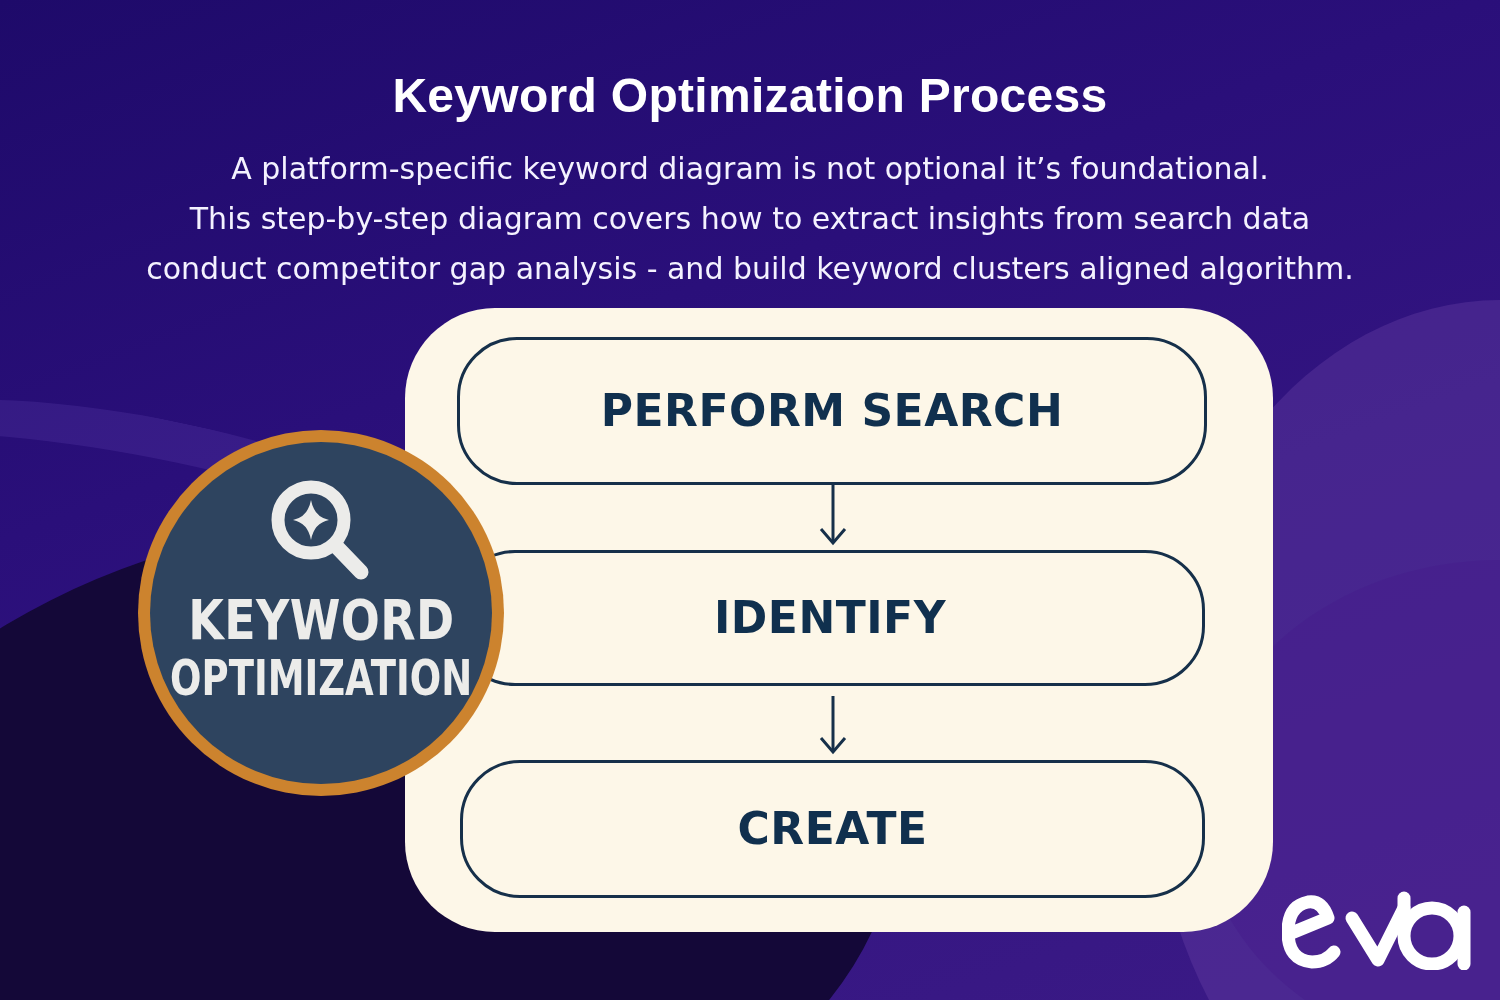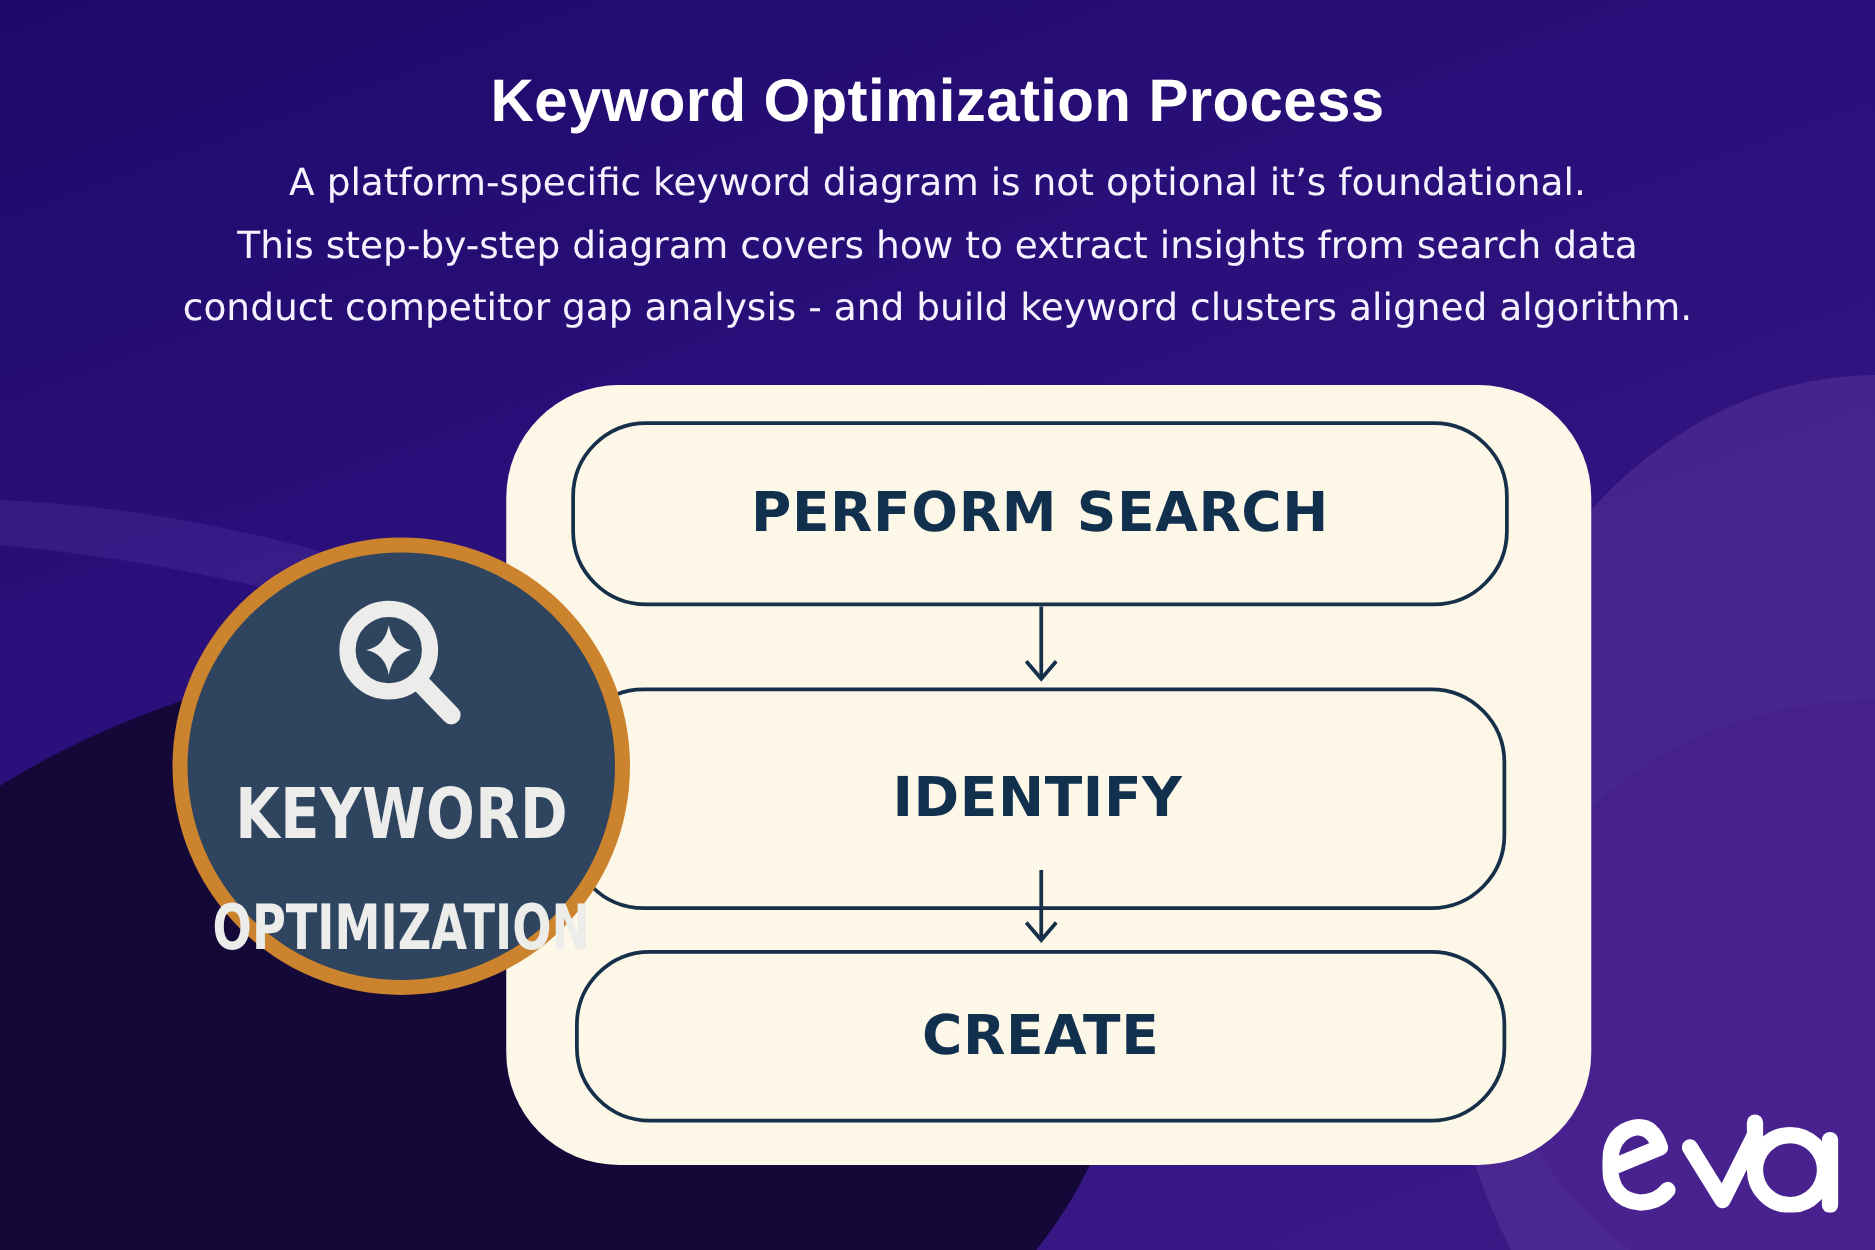--- a/index.html
+++ b/index.html
@@ -26,55 +26,55 @@
     background: rgba(110, 70, 170, 0.35);
   }
   .bg-wave4 {
     position: absolute; left: 1200px; top: 560px; width: 600px; height: 500px;
     border-radius: 50%;
     background: rgba(70, 30, 140, 0.6);
   }
   .header { position: absolute; top: 48px; left: 0; width: 1500px; text-align: center; color: #ffffff; }
   .title {
     font-family: "Liberation Sans", sans-serif; font-weight: 700; font-size: 48px;
-    margin: 2px; letter-spacing: 0.3px; line-height: 64px;
+    margin: 16px; letter-spacing: 0.3px; line-height: 64px;
   }
   .subtitle {
     font-family: "DejaVu Sans", sans-serif; font-size: 30px; line-height: 50px;
     margin-top: 8px; color: #f4f2ff;
   }
   .subtitle div { white-space: nowrap; }
 
   .panel {
     position: absolute; left: 405px; top: 308px; width: 868px; height: 624px;
     background: #fdf7e8; border-radius: 90px;
   }
   .step {
     position: absolute; background: #fdf7e8;
     border: 3px solid #16304a; border-radius: 60px;
     display: flex; flex-direction: row; align-items: center; justify-content: center;
     color: #10304e; font-family: "DejaVu Sans", sans-serif; font-weight: 700;
     font-size: 44px; line-height: 50px; letter-spacing: 0.5px; text-align: center;
     box-sizing: border-box;
   }
   .step1 { left: 457px; top: 337px; width: 750px; height: 148px; }
-  .step2 { left: 455px; top: 550px; width: 750px; height: 178px; }
+  .step2 { left: 455px; top: 550px; width: 750px; height: 136px; }
   .step3 { left: 460px; top: 760px; width: 745px; height: 138px; }
   .arrow { position: absolute; width: 30px; }
   .arrow1 { left: 818px; top: 485px; height: 62px; }
   .arrow2 { left: 818px; top: 696px; height: 60px; }
 
   .badge {
     position: absolute; left: 138px; top: 430px; width: 366px; height: 366px;
     border-radius: 50%; background: #cc832e; box-sizing: border-box;
   }
   .badge-inner {
     position: absolute; left: 12px; top: 12px; width: 342px; height: 342px;
     border-radius: 50%; background: #2e445f;
-    display: flex; flex-direction: column; align-items: center; gap: 32px;
+    display: flex; flex-direction: column; align-items: center;
   }
   .badge-icon { margin-top: 34px; width: 112px; height: 112px; }
   .badge-line1 {
     font-family: "DejaVu Sans", sans-serif; font-weight: 700; color: #ececea;
     font-size: 56px; line-height: 60px; margin-top: 2px; transform: scaleX(0.82); letter-spacing: 0.5px;
   }
   .badge-line2 {
     font-family: "DejaVu Sans", sans-serif; font-weight: 700; color: #ececea;
     font-size: 50px; line-height: 56px; transform: scaleX(0.74); white-space: nowrap;
   }

